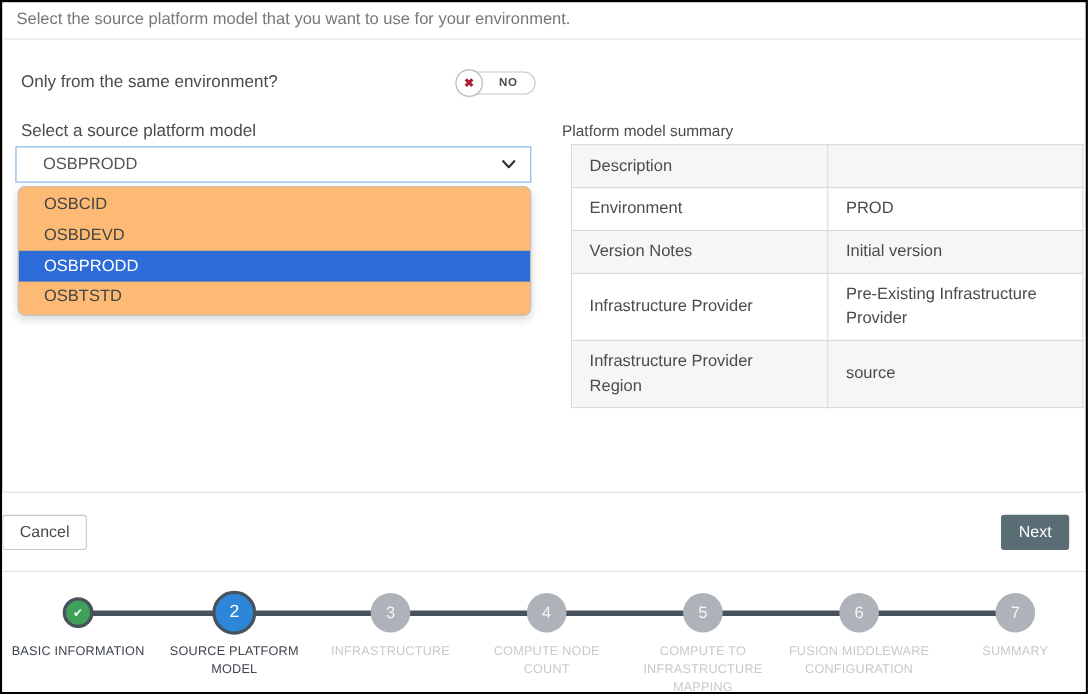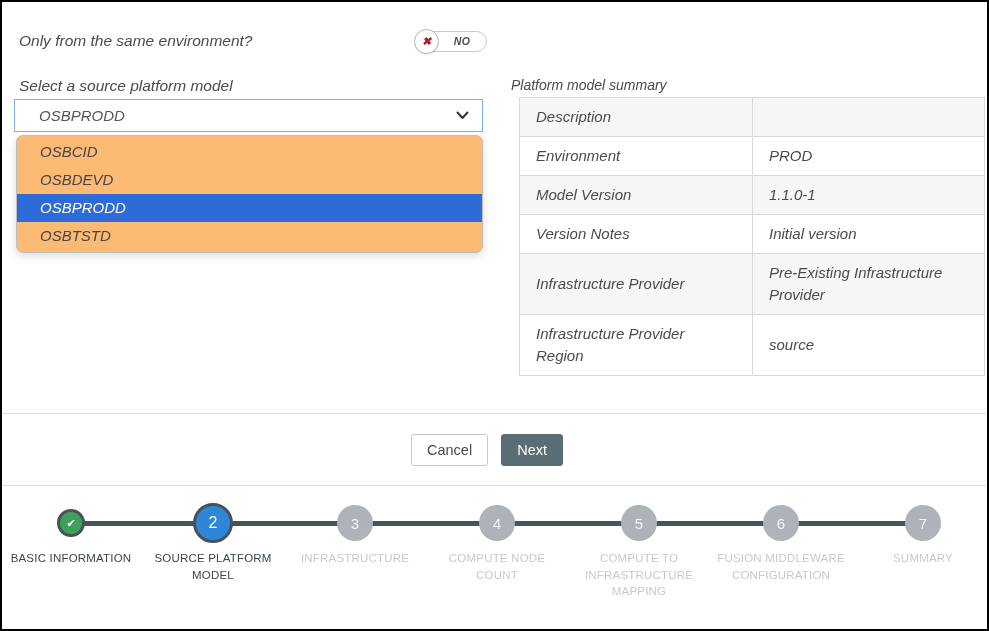--- a/index.html
+++ b/index.html
@@ -16,21 +16,21 @@
 
   
   .top-message{
     height:34px; line-height:32px;
     padding-left:13px;
     font-size:15px; color:var(--muted-text,#76777c);
     border-bottom:1px solid #e4e4e4;
   }
 
   
-  .body{ position:relative; height:411px;font-style:italic; }
+  .body{ position:relative; height:411px; }
 
   .question-label{
     position:absolute; left:17px; top:30px;
     font-size:15.5px; color:#4b4b4b;
   }
 
   
   .toggle{
     position:absolute; left:413px; top:29px;
     width:72px; height:21px;
@@ -102,21 +102,21 @@
     line-height:22px;
     vertical-align:middle;
   }
   .summary-table td.k{ width:233px; }
   .summary-table tr:nth-child(odd){ background:#f5f6f7; }
 
   
   .footer{
     height:73px;
     border-top:1px solid #e0e0e0; border-bottom:1px solid #e0e0e0;
-    display:flex; align-items:center; justify-content:center;
+    display:flex; align-items:center; justify-content:space-between;
     gap:13px; padding-right:15px;
     background:#fff;
   }
   .btn{
     height:32px; padding:0 15px;
     font-family:"Liberation Sans", sans-serif;
     font-size:14.5px; border-radius:3px; cursor:pointer;
   }
   .btn-light{ background:#fff; border:1px solid #c8c8c8; color:#4a4a4a; }
   .btn-dark{ background:var(--button-slate,#5a6c74); border:1px solid var(--button-slate,#5a6c74); color:#fff; }
@@ -163,20 +163,21 @@
     white-space:pre-line;
   }
   .step-label.done{ color:#3e454e; }
   .step-label.todo{ color:#c6cacd; }
 </style>
 </head>
 <body>
 
 <div class="frame">
 
+  <div class="top-message">Select the source platform model that you want to use for your environment.</div>
 
   <div class="body">
 
     <div class="question-label">Only from the same environment?</div>
 
     <div class="toggle">
       <span class="toggle-knob">✖</span>
       <span class="toggle-label">NO</span>
     </div>
 
@@ -204,24 +205,20 @@
       <tbody>
         <tr>
           <td class="k">Description</td>
           <td></td>
         </tr>
         <tr>
           <td class="k">Environment</td>
           <td>PROD</td>
         </tr>
         <tr>
-          <td class="k">Model Version</td>
-          <td>1.1.0-1</td>
-        </tr>
-        <tr>
           <td class="k">Version Notes</td>
           <td>Initial version</td>
         </tr>
         <tr>
           <td class="k">Infrastructure Provider</td>
           <td>Pre-Existing Infrastructure Provider</td>
         </tr>
         <tr>
           <td class="k">Infrastructure Provider Region</td>
           <td>source</td>

